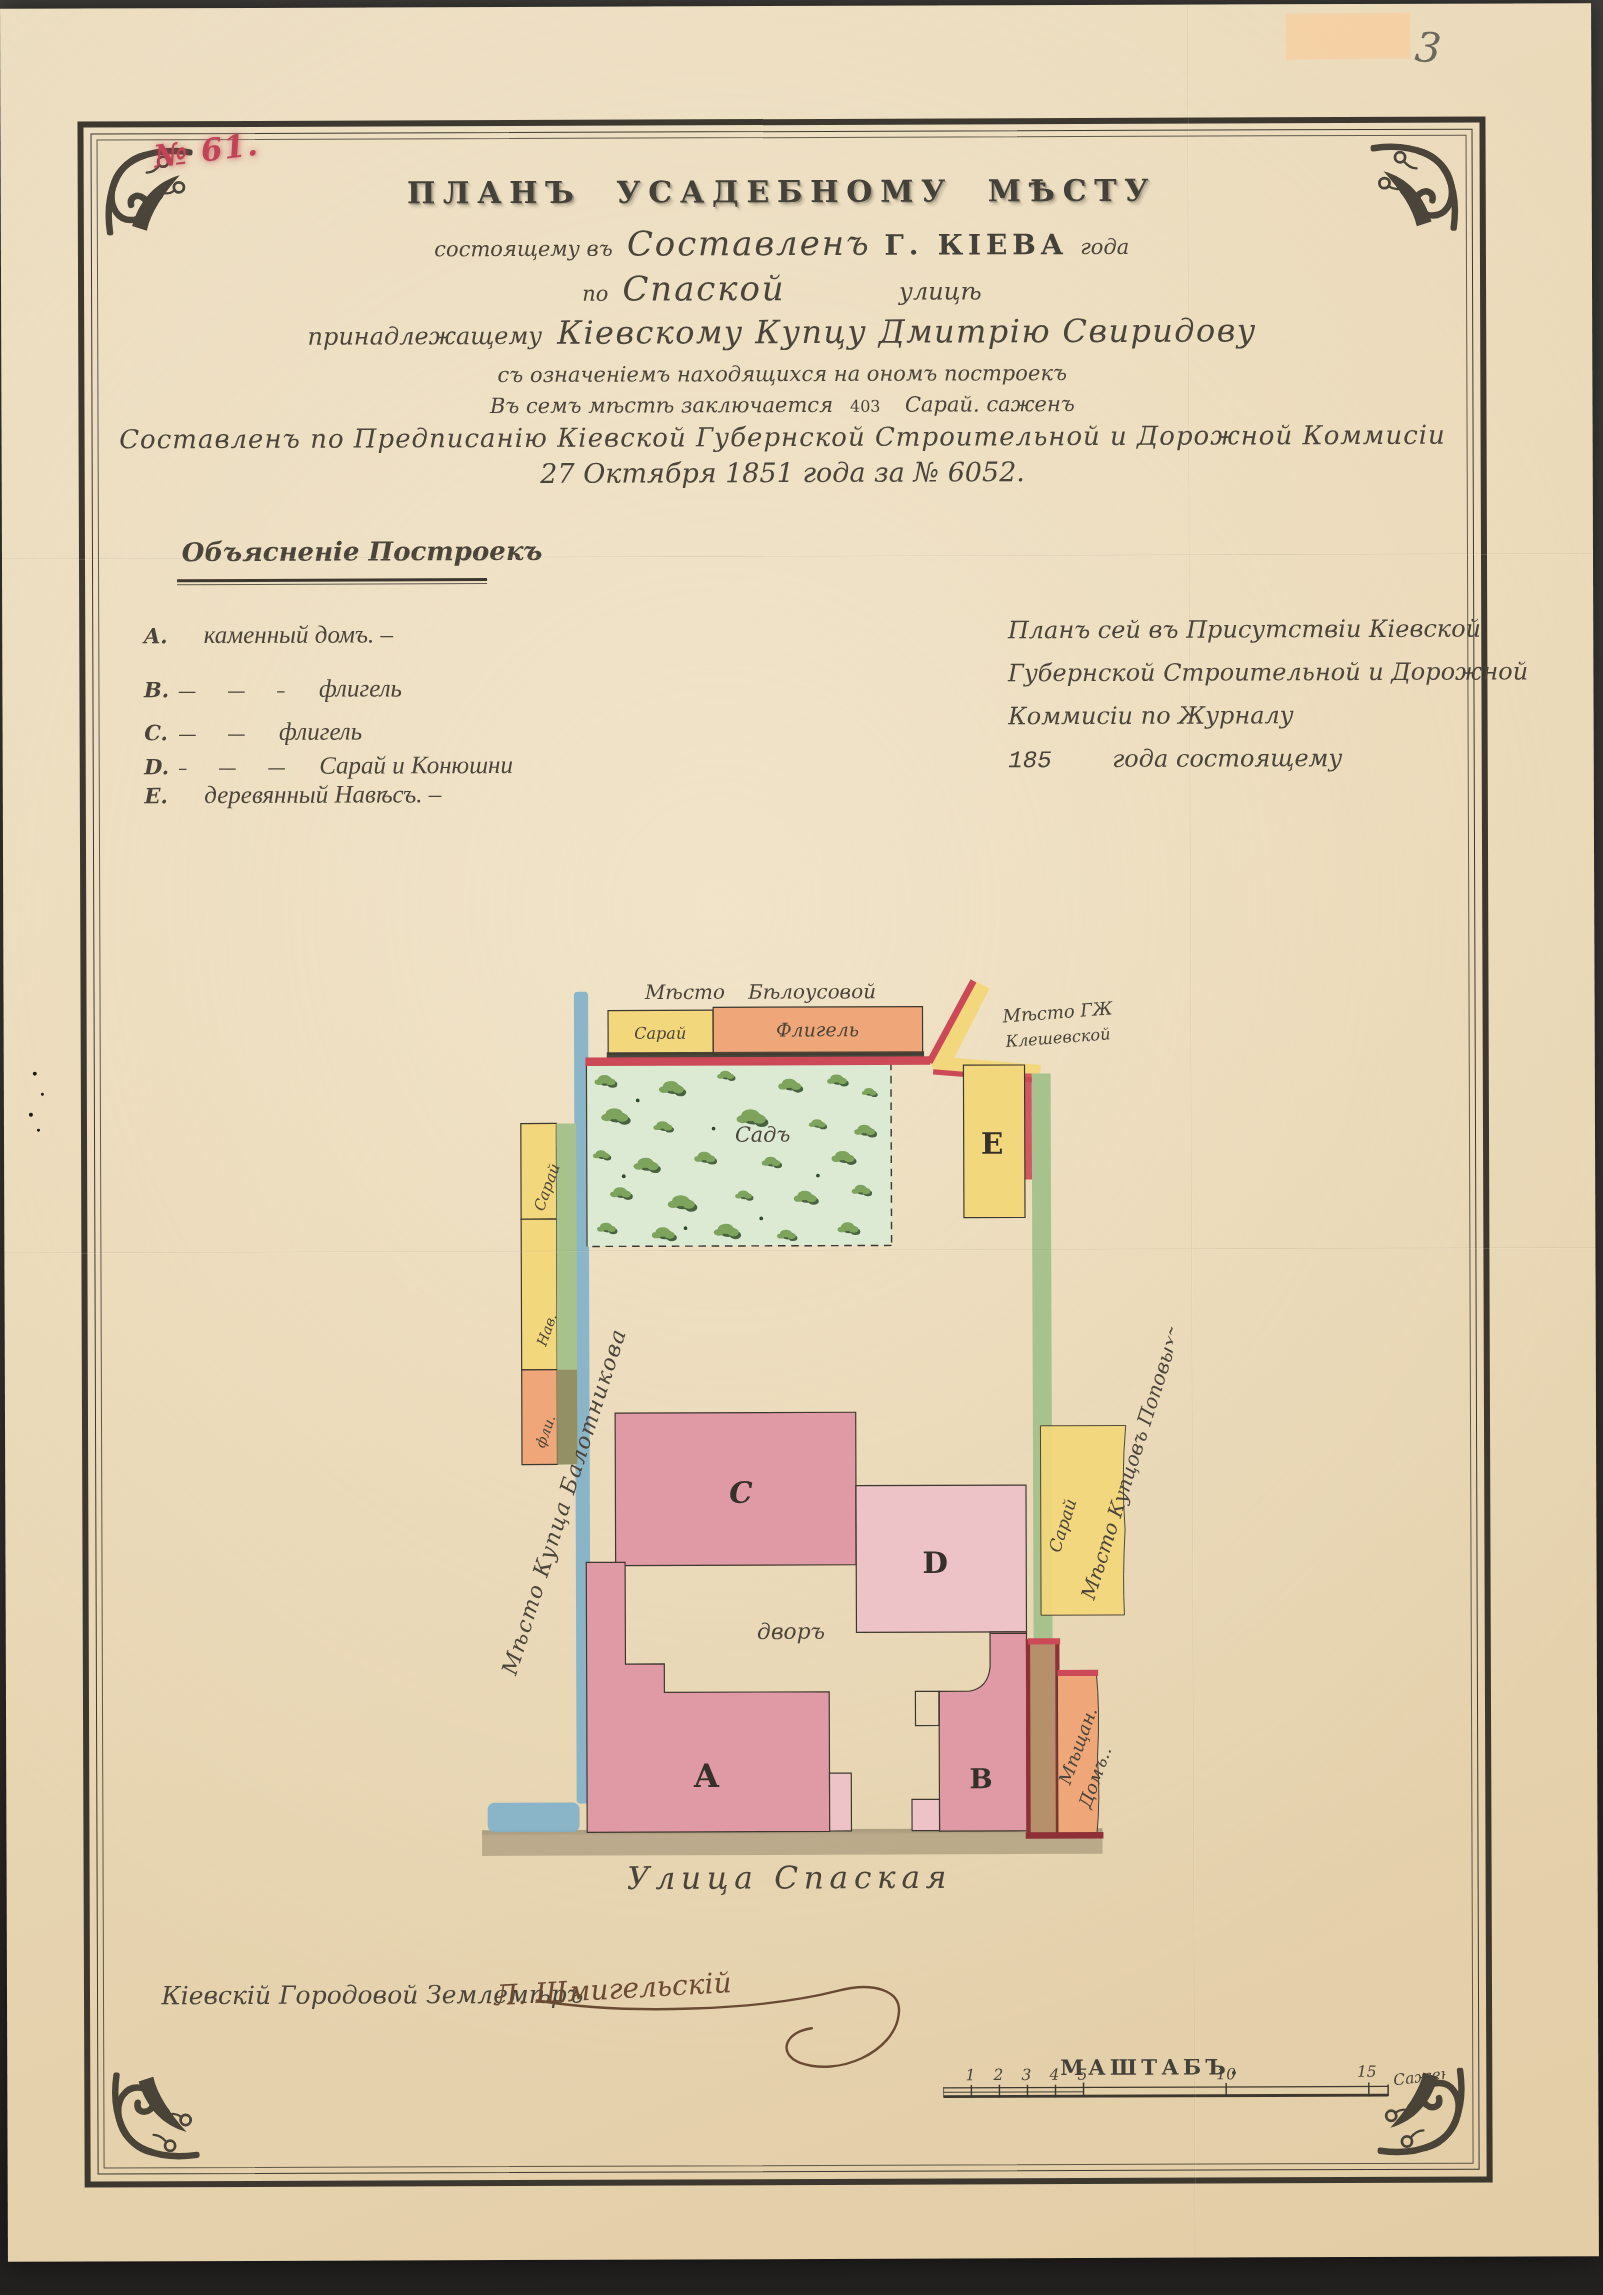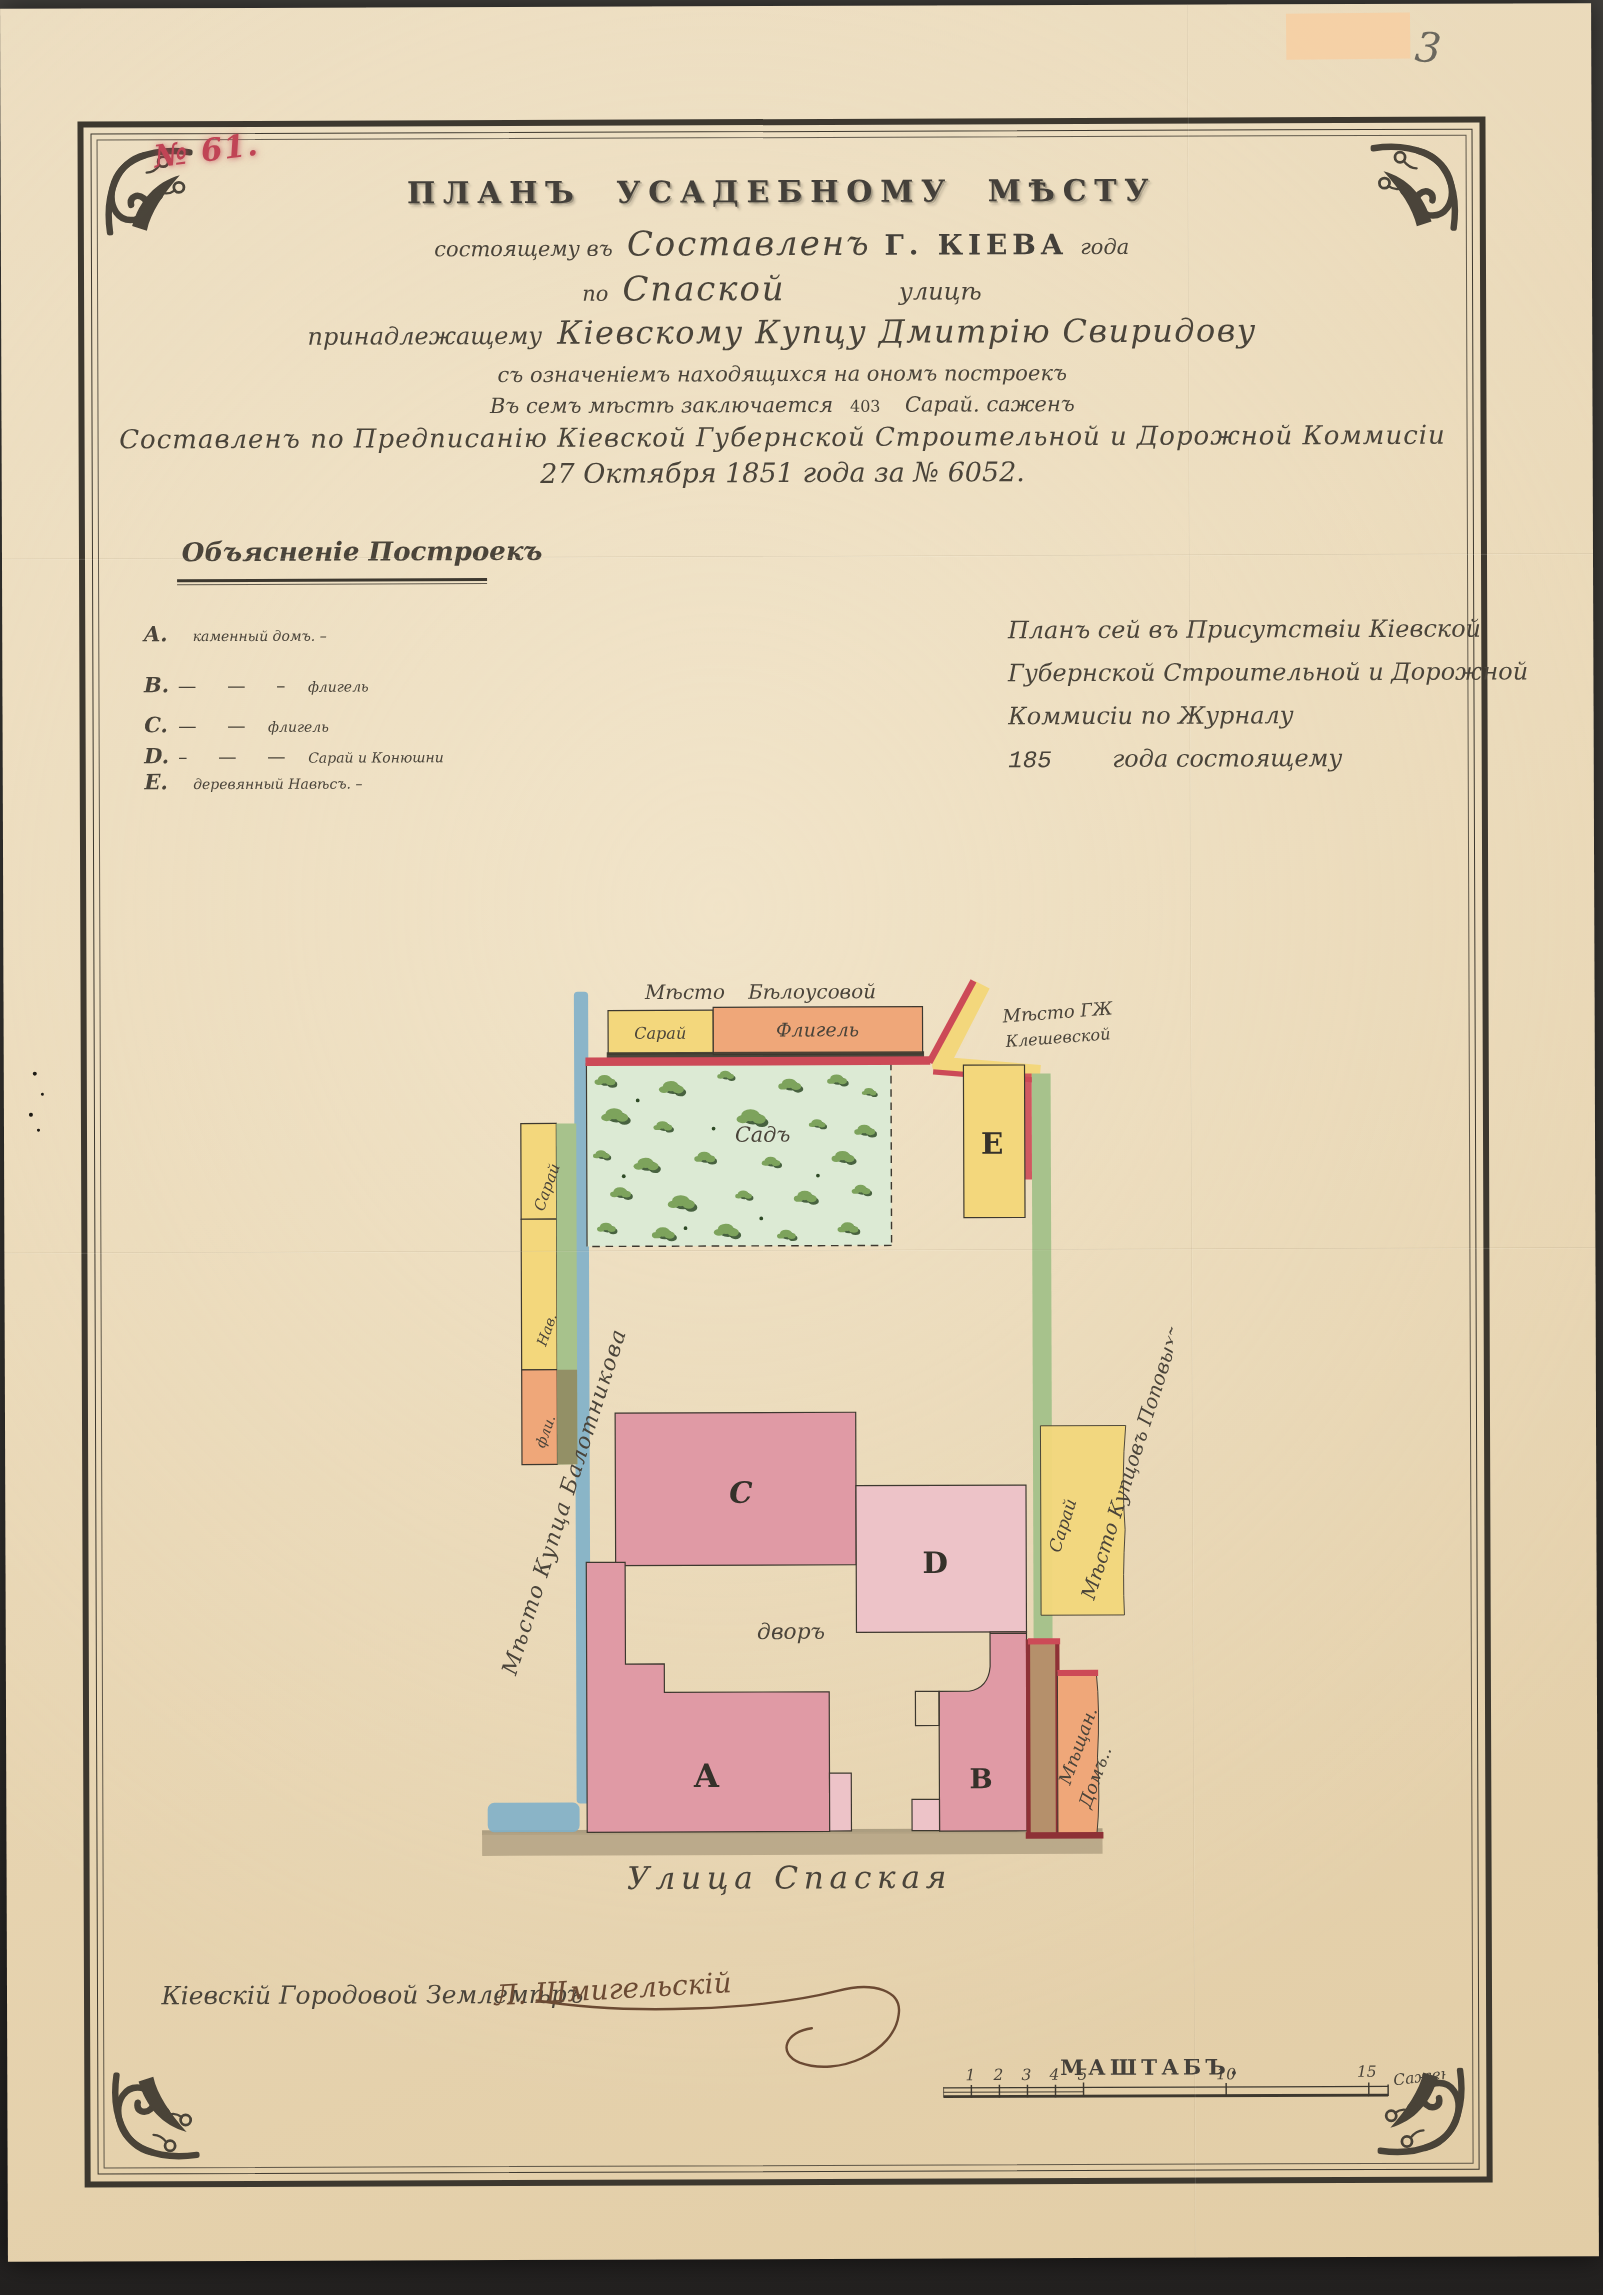--- a/index.html
+++ b/index.html
@@ -44,21 +44,21 @@
   #legend-rule1{left:11.0%;top:25.35%;width:19.5%;height:2.4px;background:var(--ink);}
   #legend-rule2{left:11.0%;top:25.55%;width:19.5%;height:1px;background:var(--ink);opacity:.8;}
   #legend{left:8.9%;top:27.2%;width:32%;}
   .lg-row{white-space:nowrap;margin-bottom:14.5px;color:var(--script-ink);}
   .lg-row:nth-child(1){margin-bottom:26px;}
   .lg-row:nth-child(2){margin-bottom:15.4px;}
   .lg-row:nth-child(3){margin-bottom:5.8px;}
   .lg-row:nth-child(4){margin-bottom:1px;}
   .lg-letter{display:inline-block;width:34px;font-size:21px;font-weight:bold;font-style:italic;}
   .lg-dash{display:inline-block;min-width:4.8px;font-size:18.3px;letter-spacing:12.5px;color:var(--script-ink);}
-  .lg-text{font-size:14px;font-style:italic;margin-left:10px;}
+  .lg-text{font-size:25px;font-style:italic;margin-left:21px;font-family:Liberation Serif, serif;}
   
   #approval{left:63.2%;top:26.8%;width:33%;color:var(--script-ink);}
   #approval div{font-size:24px;font-style:italic;line-height:43px;white-space:nowrap;}
   .ap-year{margin-right:53px;font-family:Liberation Mono, monospace;}
   
   #arch-num{left:9.6%;top:5.5%;font-size:31px;font-weight:bold;font-style:italic;color:var(--red-ink);
             transform:rotate(-7deg);letter-spacing:1.4px;text-shadow:0 0 8.7px rgba(192,68,85,.55),1px 1px 3.9px rgba(192,68,85,.35);}
   #pencil-note{left:88.9%;top:0.9%;font-size:41px;color:var(--pencil);font-style:italic;transform:rotate(5deg);opacity:.85;}
   #tape-patch{left:80.8%;top:0.4%;width:7.8%;height:2.05%;background:#f6d0a4;opacity:.95;transform:rotate(-.4deg);}
   

